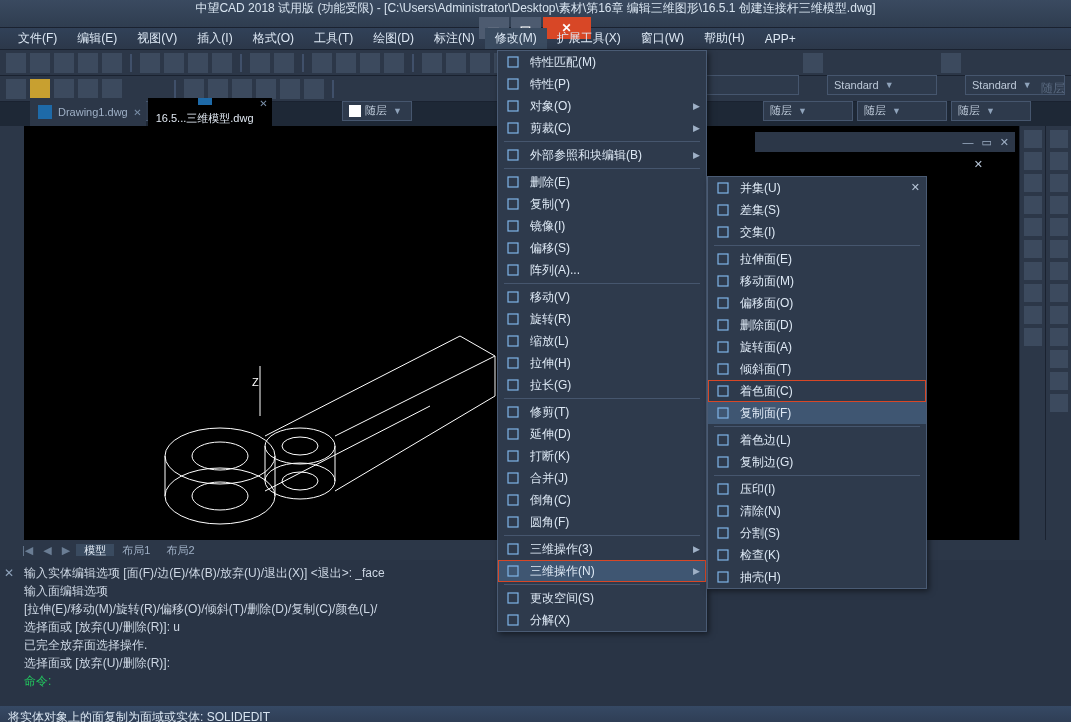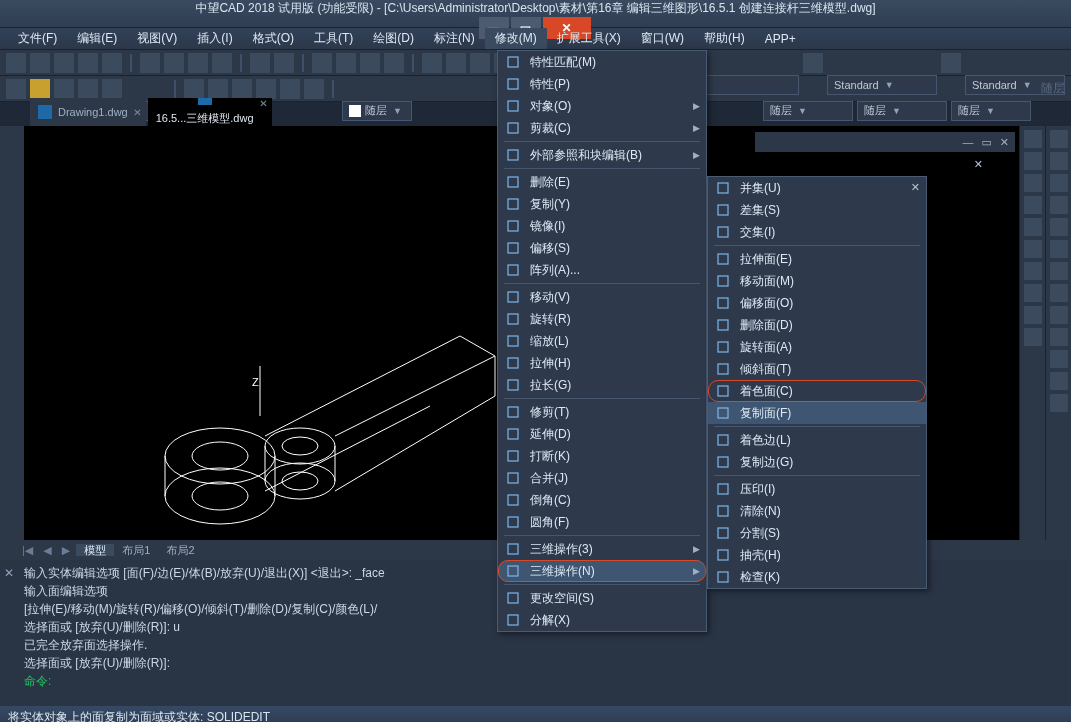--- a/index.html
+++ b/index.html
@@ -57,21 +57,21 @@
 .status { height:22px; background:linear-gradient(#364964,#2c3a50); display:flex; align-items:center; padding:0 8px; color:#d8e4f0; font-size:12px; }
 
 
 .menu { position:absolute; background:#2e3a4c; border:1px solid #4a5b74; box-shadow:2px 2px 6px rgba(0,0,0,.5); z-index:100; }
 .mrow { height:22px; display:flex; align-items:center; padding:0 18px 0 6px; color:#dde8f4; font-size:12px; position:relative; }
 .mrow .mico { width:18px; height:18px; margin-right:8px; display:flex; align-items:center; justify-content:center; }
 .mrow .mico svg{display:block}
 .mrow.hover { background:#3f5672; }
 .mrow .sub { position:absolute; right:6px; color:#9fb0c6; font-size:9px; }
 .msep { height:1px; background:#46566e; margin:2px 6px; }
-.mrow.boxed { outline:1.5px solid #d84726; outline-offset:-1px;border-radius:10px; }
+.mrow.boxed { outline:1.5px solid #d84726; outline-offset:-1px; }
 
 .menu1 { left:497px; top:50px; width:210px; }
 .menu2 { left:707px; top:176px; width:220px; }
 .sub-x { position:absolute; right:6px; top:4px; color:#b8c6d8; font-size:11px; cursor:default; }
 
 
 .wire { position:absolute; left:100px; top:200px; }
 .wire svg { stroke:#fff; stroke-width:1; fill:none; }
 .axislabel{fill:#fff;stroke:none;font-size:11px;font-family:sans-serif}
 </style>
@@ -629,23 +629,23 @@
         </svg>
       </span>
       <span>分割(S)</span>
     </div>
     <div class="mrow">
       <span class="mico">
         <svg width="14" height="14">
           <rect x="2" y="2" width="10" height="10" fill="none" stroke="#7fb4e8" stroke-width="1.2"></rect>
         </svg>
       </span>
+      <span>检查(K)</span>
+    </div>
+    <div class="mrow">
+      <span class="mico">
+        <svg width="14" height="14">
+          <rect x="2" y="2" width="10" height="10" fill="none" stroke="#7fb4e8" stroke-width="1.2"></rect>
+        </svg>
+      </span>
       <span>抽壳(H)</span>
     </div>
-    <div class="mrow">
-      <span class="mico">
-        <svg width="14" height="14">
-          <rect x="2" y="2" width="10" height="10" fill="none" stroke="#7fb4e8" stroke-width="1.2"></rect>
-        </svg>
-      </span>
-      <span>检查(K)</span>
-    </div>
   </div>
 
 </body></html>

